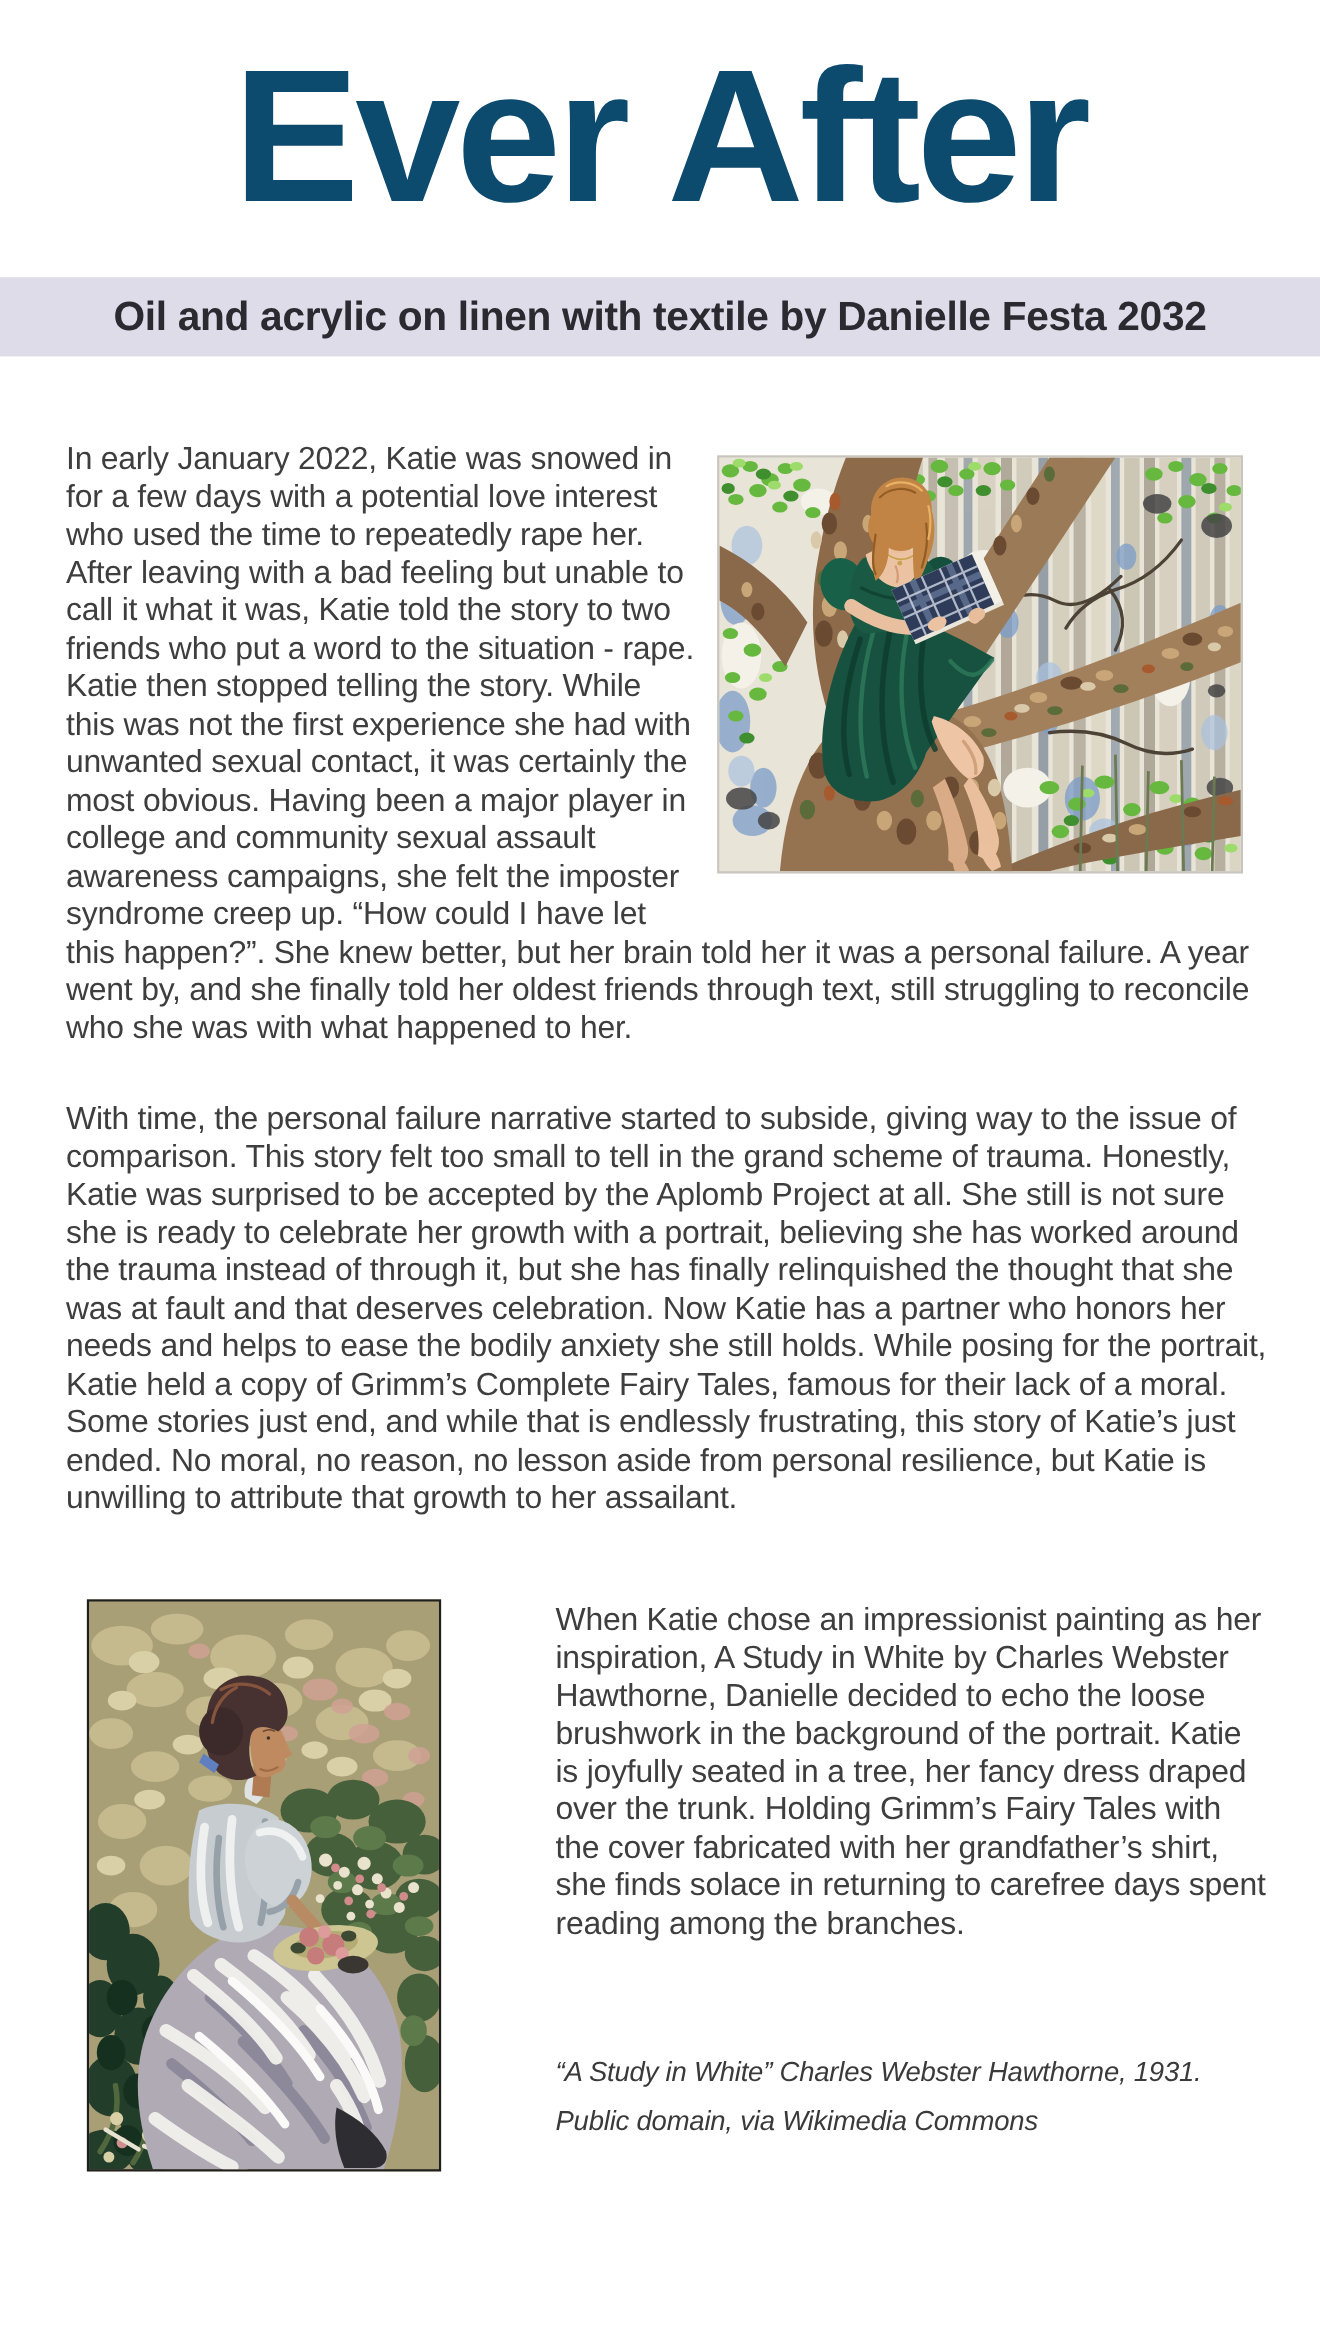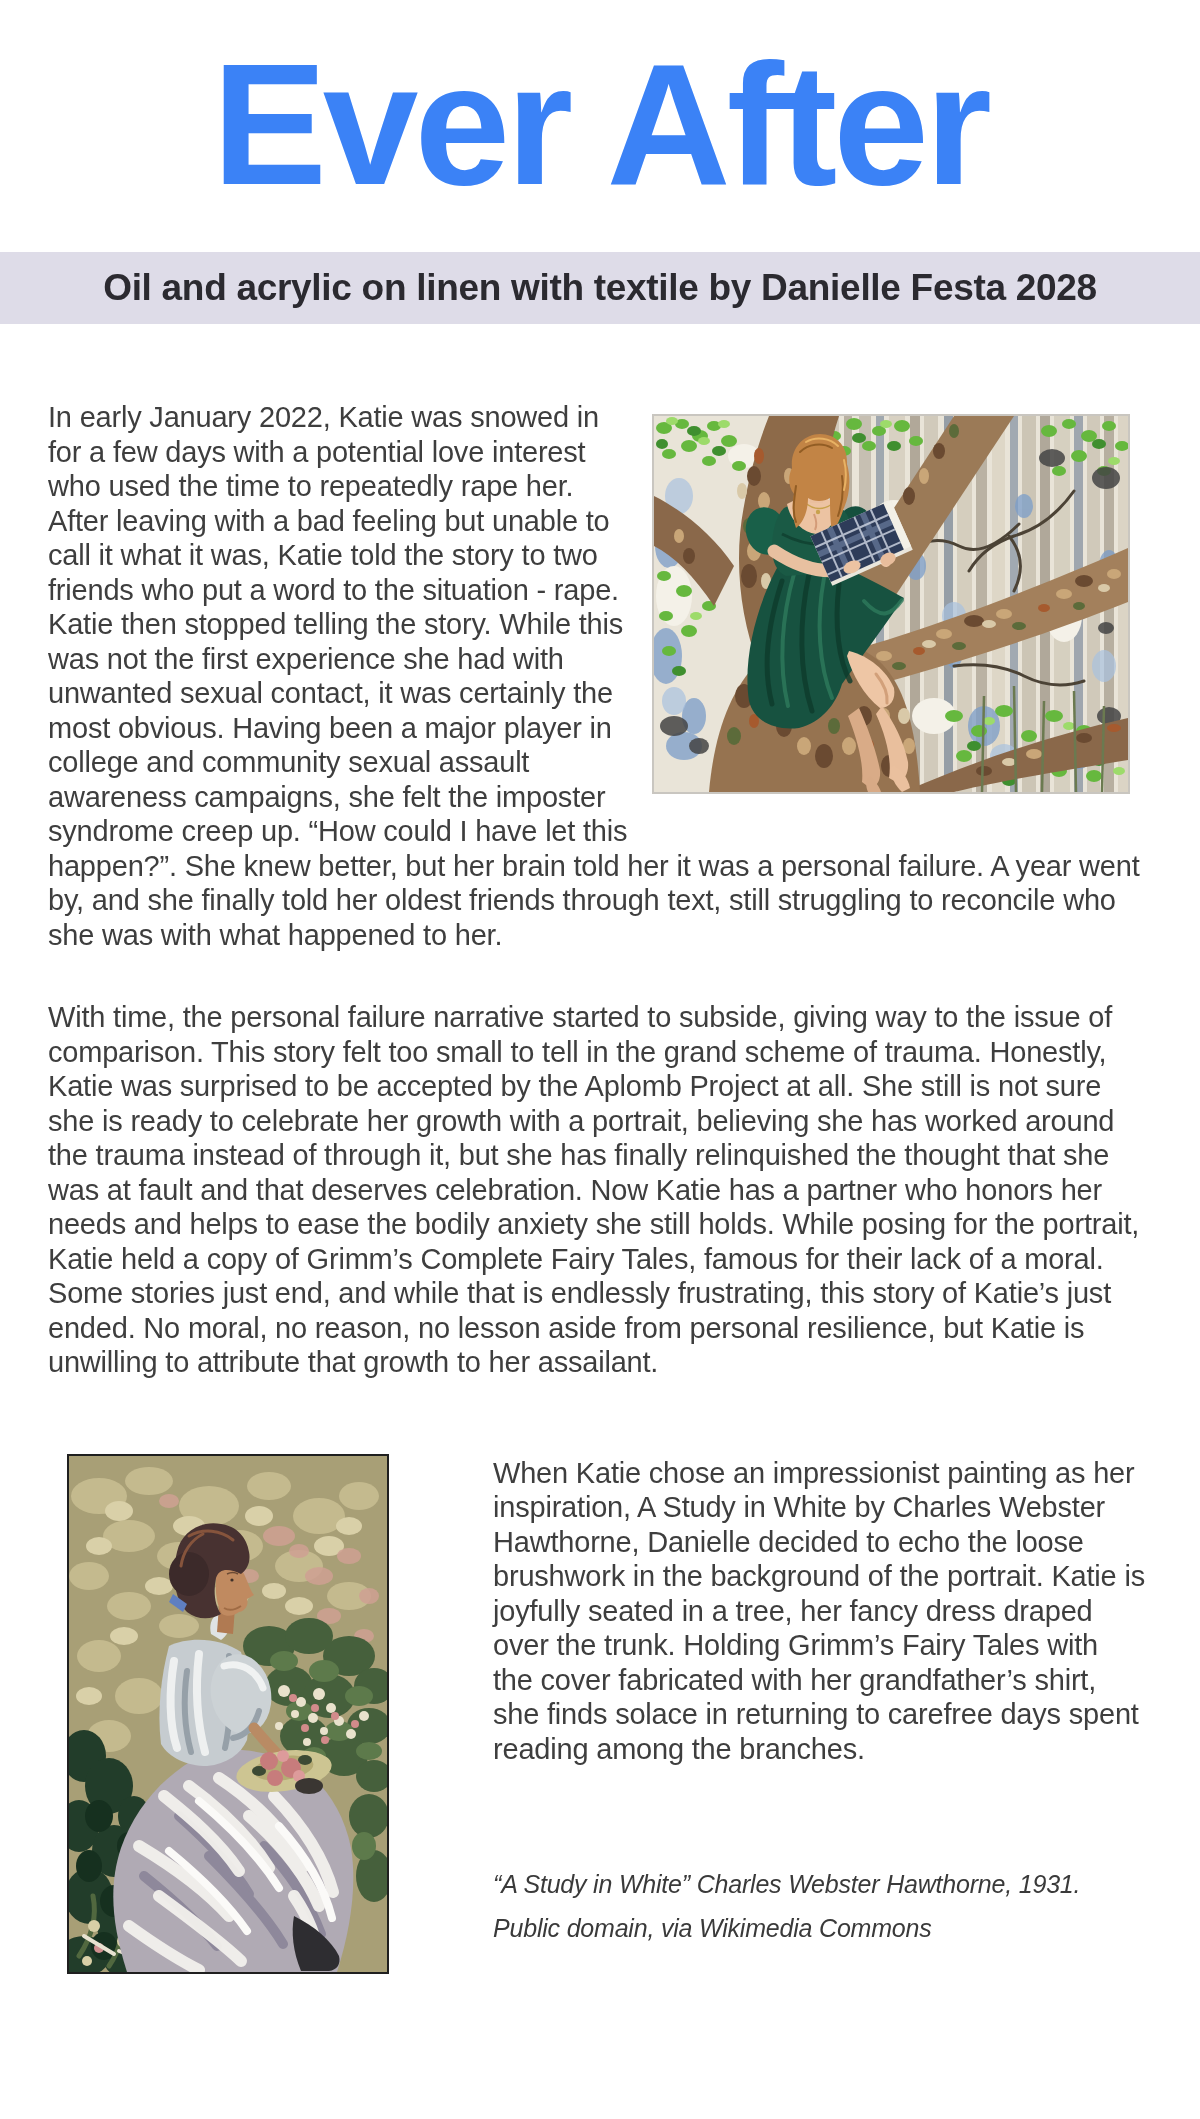--- a/index.html
+++ b/index.html
@@ -2,31 +2,31 @@
 <html><head>
 <meta charset="utf-8">
 <style>
   html,body{margin:0;padding:0;background:#ffffff;}
   body{width:1200px;font-family:"Liberation Sans","DejaVu Sans",sans-serif;}
   .page{width:1200px;height:2119px;background:#fff;overflow:hidden;position:relative;}
 
   .title{
     margin:0;padding-top:40px;height:172px;
     font-size:172px;line-height:168px;font-weight:bold;letter-spacing:-4px;
-    text-align:center;color:#3b82f6;
+    text-align:center;color:#0c4a6e;
   }
   .subtitle-bar{
     margin-top:40px;height:72px;background:#dedce8;
     display:flex;align-items:center;justify-content:center;
   }
   .subtitle-bar .subtitle{
     font-size:37px;font-weight:bold;color:#2b2a30;letter-spacing:-0.3px;
   }
 
-  .content{padding:76px 45px 0 48px;}
+  .content{padding:76px 45px 0 48px;margin-left:12px;}
   .content p{
     margin:0 0 48px 0;
     font-size:29px;line-height:34.5px;color:#3e3e3e;letter-spacing:-0.2px;
   }
 
   figure{margin:0;padding:0;line-height:0;}
   .portrait-figure{
     float:right;width:474px;height:376px;
     border:2px solid #c9c6c0;
     margin:14px 25px 54px 18px;
@@ -44,21 +44,21 @@
   }
 </style>
 </head>
 <body>
 
 <div class="page">
 
   <h1 class="title">Ever After</h1>
 
   <div class="subtitle-bar">
-    <div class="subtitle">Oil and acrylic on linen with textile by Danielle Festa 2028</div>
+    <div class="subtitle">Oil and acrylic on linen with textile by Danielle Festa 2032</div>
   </div>
 
   <div class="content">
 
     <div class="para1-wrap">
       <figure class="portrait-figure">
         <svg role="img" width="474" height="376" viewBox="0 0 474 376" xmlns="http://www.w3.org/2000/svg" aria-label="Painting: smiling woman with strawberry-blonde hair in a dark green dress seated in a large tree holding a plaid-covered book, impressionist foliage background">
           <rect width="474" height="376" fill="#e9e4d8"></rect>
 
           <g opacity="0.9">

